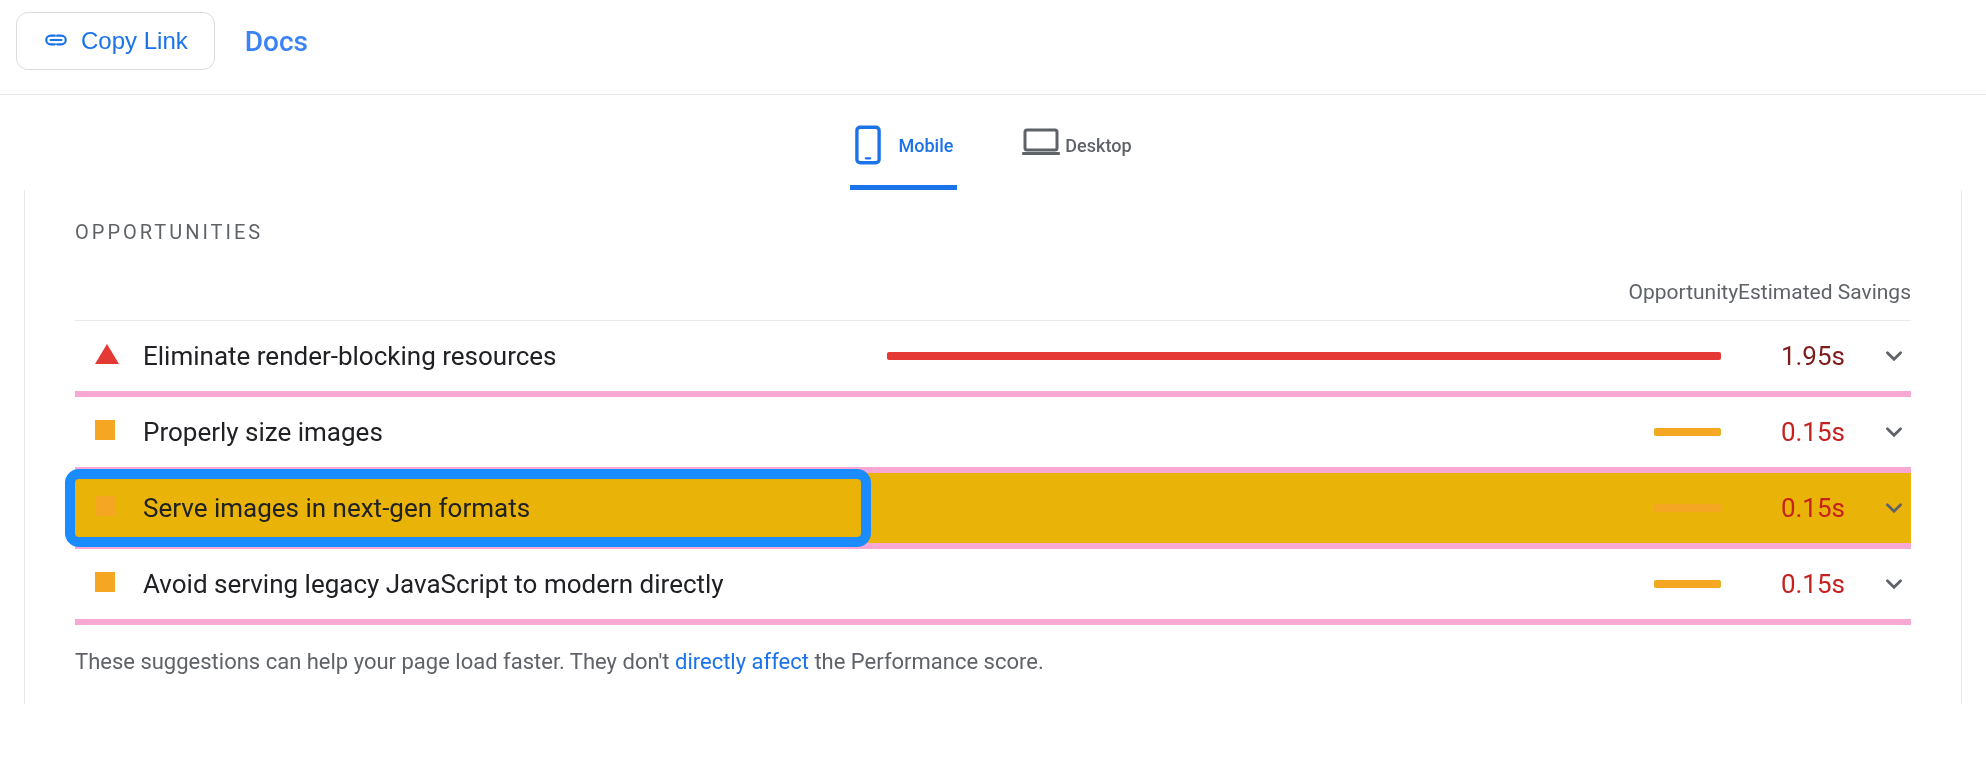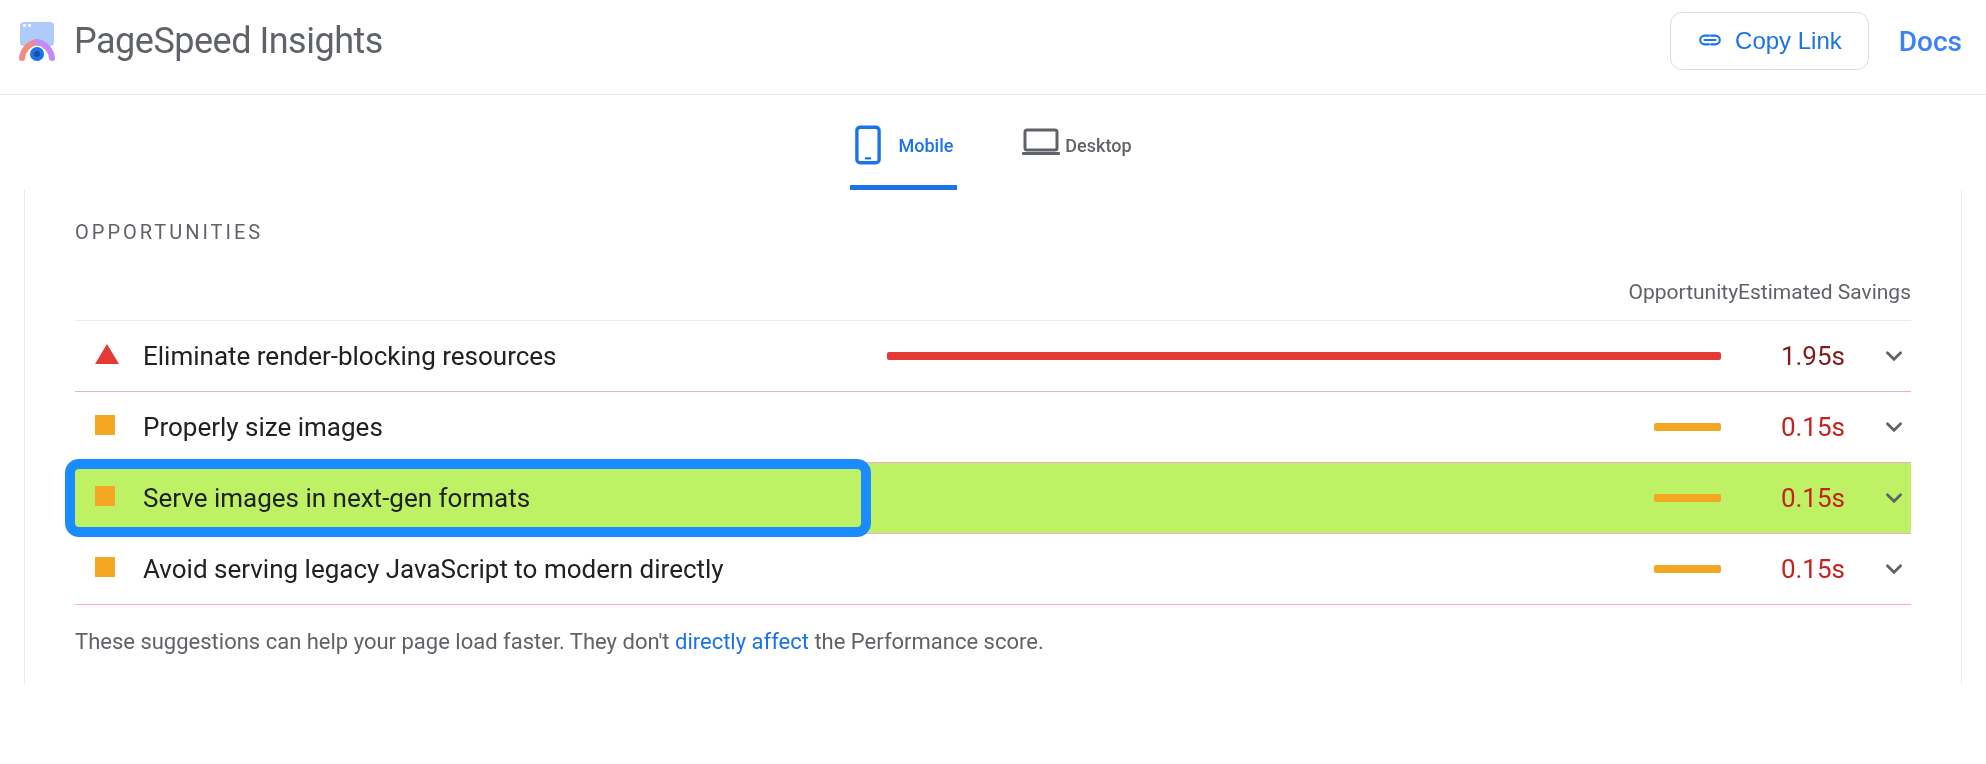--- a/index.html
+++ b/index.html
@@ -90,26 +90,26 @@
   justify-content: flex-end;
   color: #5f6368;
   font-size: 21px;
   padding-bottom: 16px;
   border-bottom: 1px solid #e8eaed;
 }
 .opp-row {
   display: flex;
   align-items: center;
   padding: 20px 0;
-  border-bottom: 1px solid #f9a8d4;
+  border-bottom: 6px solid #f9a8d4;
   gap: 24px;
   position: relative;
 }
 .opp-row.highlighted {
-  background: #bef264;
+  background: #eab308;
 }
 .highlight-box {
   position: absolute;
   left: -10px;
   top: -4px;
   bottom: -4px;
   width: 806px;
   border: 10px solid #1a8cff;
   border-radius: 14px;
   pointer-events: none;
@@ -170,34 +170,20 @@
   padding-top: 24px;
   font-size: 22px;
   color: #5f6368;
 }
 .footer-note a { color: #1a73e8; text-decoration: none; }
 </style>
 </head>
 <body>
 
 <div class="header">
-  <div class="header-left">
-    <span class="logo-icon">
-      <svg viewBox="0 0 42 42" width="42" height="42">
-        <rect x="4" y="2" width="34" height="24" rx="4" fill="#aecbfa"></rect>
-        <rect x="7" y="4" width="3" height="3" rx="1" fill="#fff"></rect>
-        <rect x="12" y="4" width="3" height="3" rx="1" fill="#fff"></rect>
-        <path d="M6 38 A18 18 0 0 1 21 22" stroke="#f28b82" stroke-width="6" fill="none" stroke-linecap="round"></path>
-        <path d="M21 22 A18 18 0 0 1 36 38" stroke="#c58af9" stroke-width="6" fill="none" stroke-linecap="round"></path>
-        <circle cx="21" cy="34" r="7" fill="#1a73e8"></circle>
-        <circle cx="21" cy="34" r="3" fill="#174ea6"></circle>
-      </svg>
-    </span>
-    <span class="app-title">PageSpeed Insights</span>
-  </div>
   <div class="header-right">
     <button class="copy-link-btn">
       <span>
         <svg width="26" height="18" viewBox="0 0 24 12">
           <path d="M3 6 A4 4 0 0 1 7 2 L11 2 M11 10 L7 10 A4 4 0 0 1 3 6 M13 2 L17 2 A4 4 0 0 1 21 6 A4 4 0 0 1 17 10 L13 10 M7 6 L17 6" stroke="#1a73e8" stroke-width="2" fill="none" stroke-linecap="round"></path>
         </svg>
       </span>
       <span>Copy Link</span>
     </button>
     <a class="docs-link">Docs</a>

